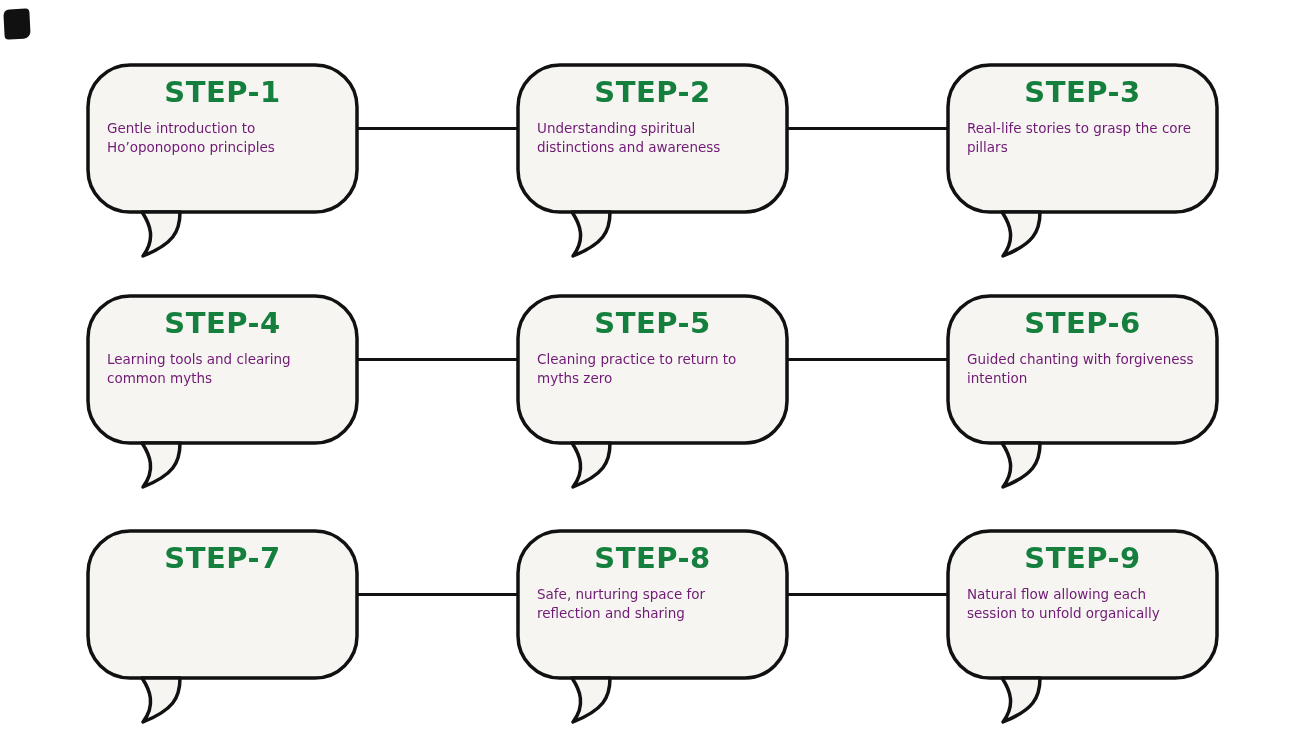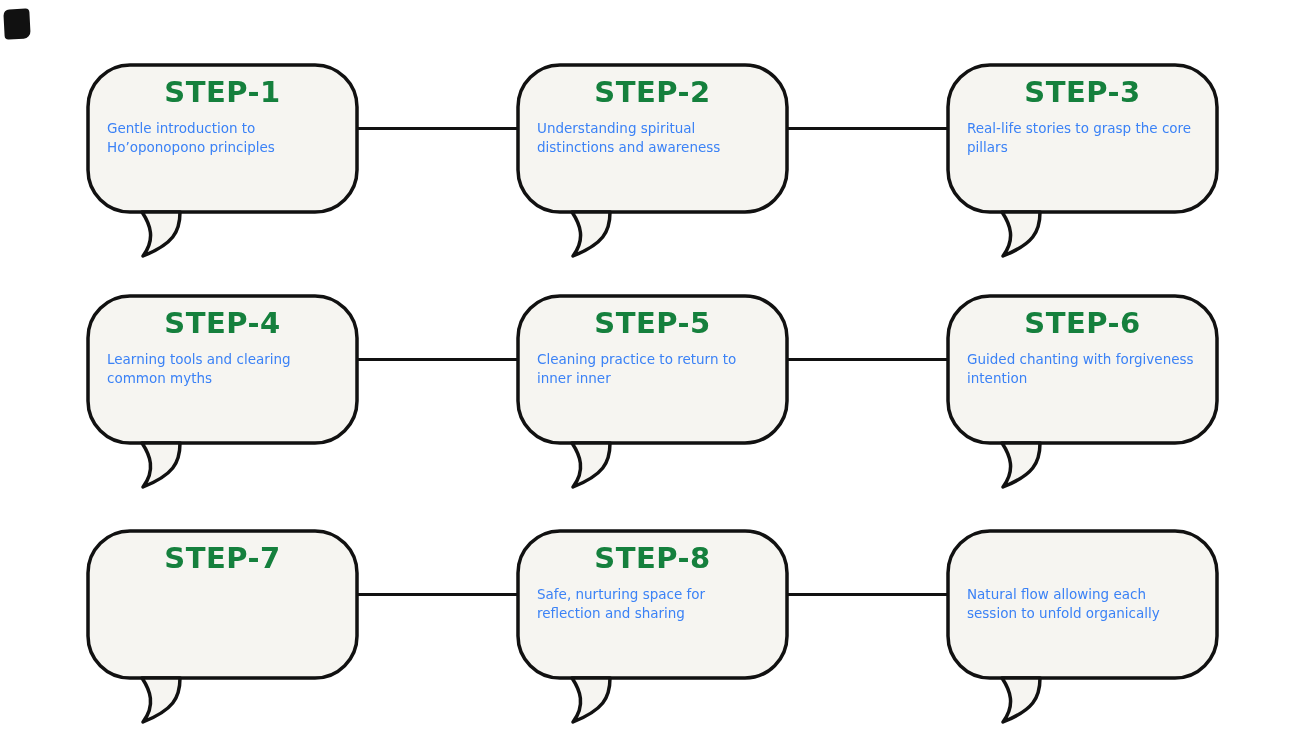--- a/index.html
+++ b/index.html
@@ -48,21 +48,21 @@
     letter-spacing: 0.5px;
     color: #15803d;
   }
   .bubble .desc {
     position: absolute;
     left: 22px;
     top: 57px;
     width: 228px;
     font-size: 13.5px;
     line-height: 1.4;
-    color: #3b82f6;
+    color: #701a75;
     text-align: left;
   }
   .connector {
     position: absolute;
     height: 3px;
     background: #111111;
   }
   
   .b1 { left: 85px;  top: 62px;  }
   .b2 { left: 515px; top: 62px;  }
@@ -130,21 +130,21 @@
     <div class="title">STEP-4</div>
     <div class="desc">Learning tools and clearing common myths</div>
   </div>
 
   <div class="bubble b5">
     <svg class="bubble-shape" viewBox="0 0 275 200">
       <rect x="3" y="3" width="269" height="147" rx="42" fill="#f6f5f1" stroke="#111111" stroke-width="3.5"></rect>
       <path d="M 95,150 C 95,170 88,182 58,194 C 71,177 65,162 57,150 Z" fill="#f6f5f1" stroke="#111111" stroke-width="3.5" stroke-linejoin="round"></path>
     </svg>
     <div class="title">STEP-5</div>
-    <div class="desc">Cleaning practice to return to inner inner</div>
+    <div class="desc">Cleaning practice to return to myths zero</div>
   </div>
 
   <div class="bubble b6">
     <svg class="bubble-shape" viewBox="0 0 275 200">
       <rect x="3" y="3" width="269" height="147" rx="42" fill="#f6f5f1" stroke="#111111" stroke-width="3.5"></rect>
       <path d="M 95,150 C 95,170 88,182 58,194 C 71,177 65,162 57,150 Z" fill="#f6f5f1" stroke="#111111" stroke-width="3.5" stroke-linejoin="round"></path>
     </svg>
     <div class="title">STEP-6</div>
     <div class="desc">Guided chanting with forgiveness intention</div>
   </div>
@@ -164,16 +164,17 @@
     </svg>
     <div class="title">STEP-8</div>
     <div class="desc">Safe, nurturing space for reflection and sharing</div>
   </div>
 
   <div class="bubble b9">
     <svg class="bubble-shape" viewBox="0 0 275 200">
       <rect x="3" y="3" width="269" height="147" rx="42" fill="#f6f5f1" stroke="#111111" stroke-width="3.5"></rect>
       <path d="M 95,150 C 95,170 88,182 58,194 C 71,177 65,162 57,150 Z" fill="#f6f5f1" stroke="#111111" stroke-width="3.5" stroke-linejoin="round"></path>
     </svg>
+    <div class="title">STEP-9</div>
     <div class="desc">Natural flow allowing each session to unfold organically</div>
   </div>
 
 </div>
 
 </body></html>

